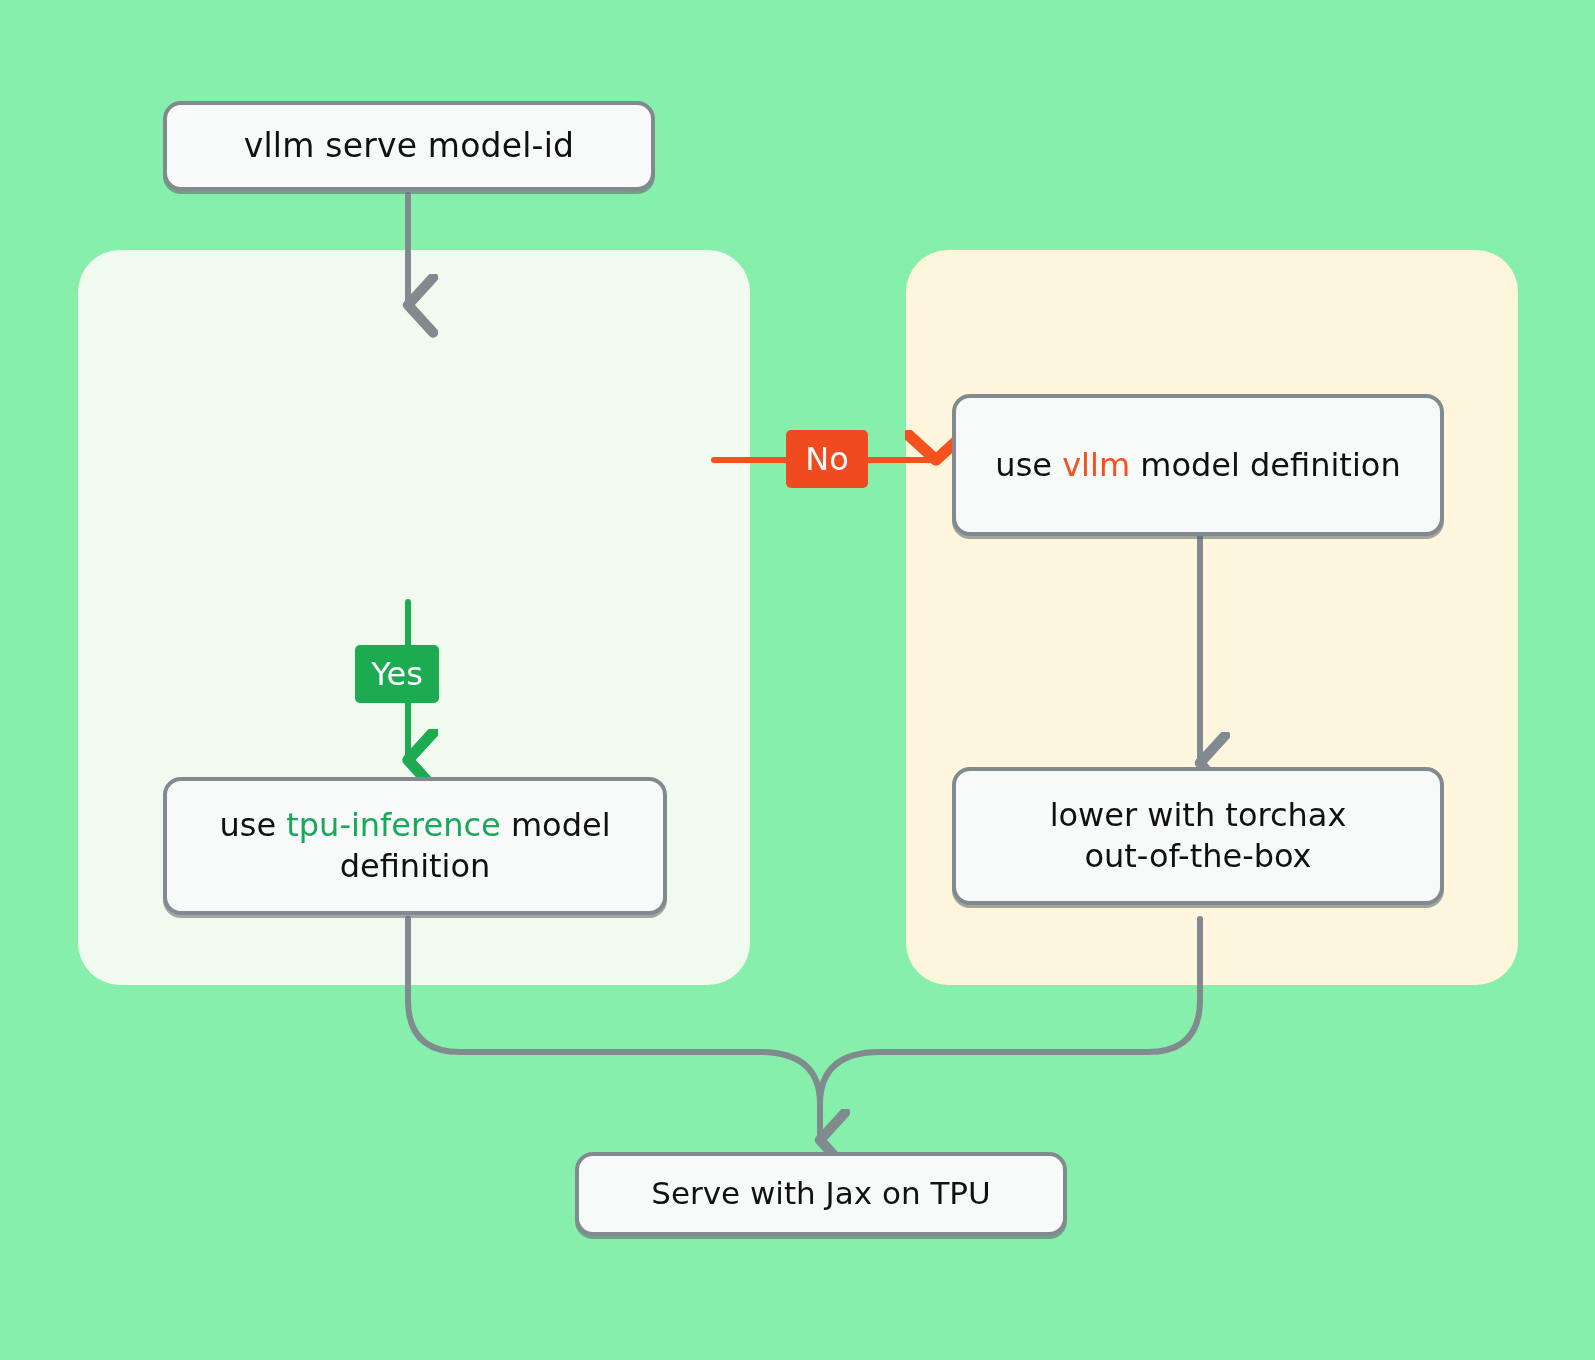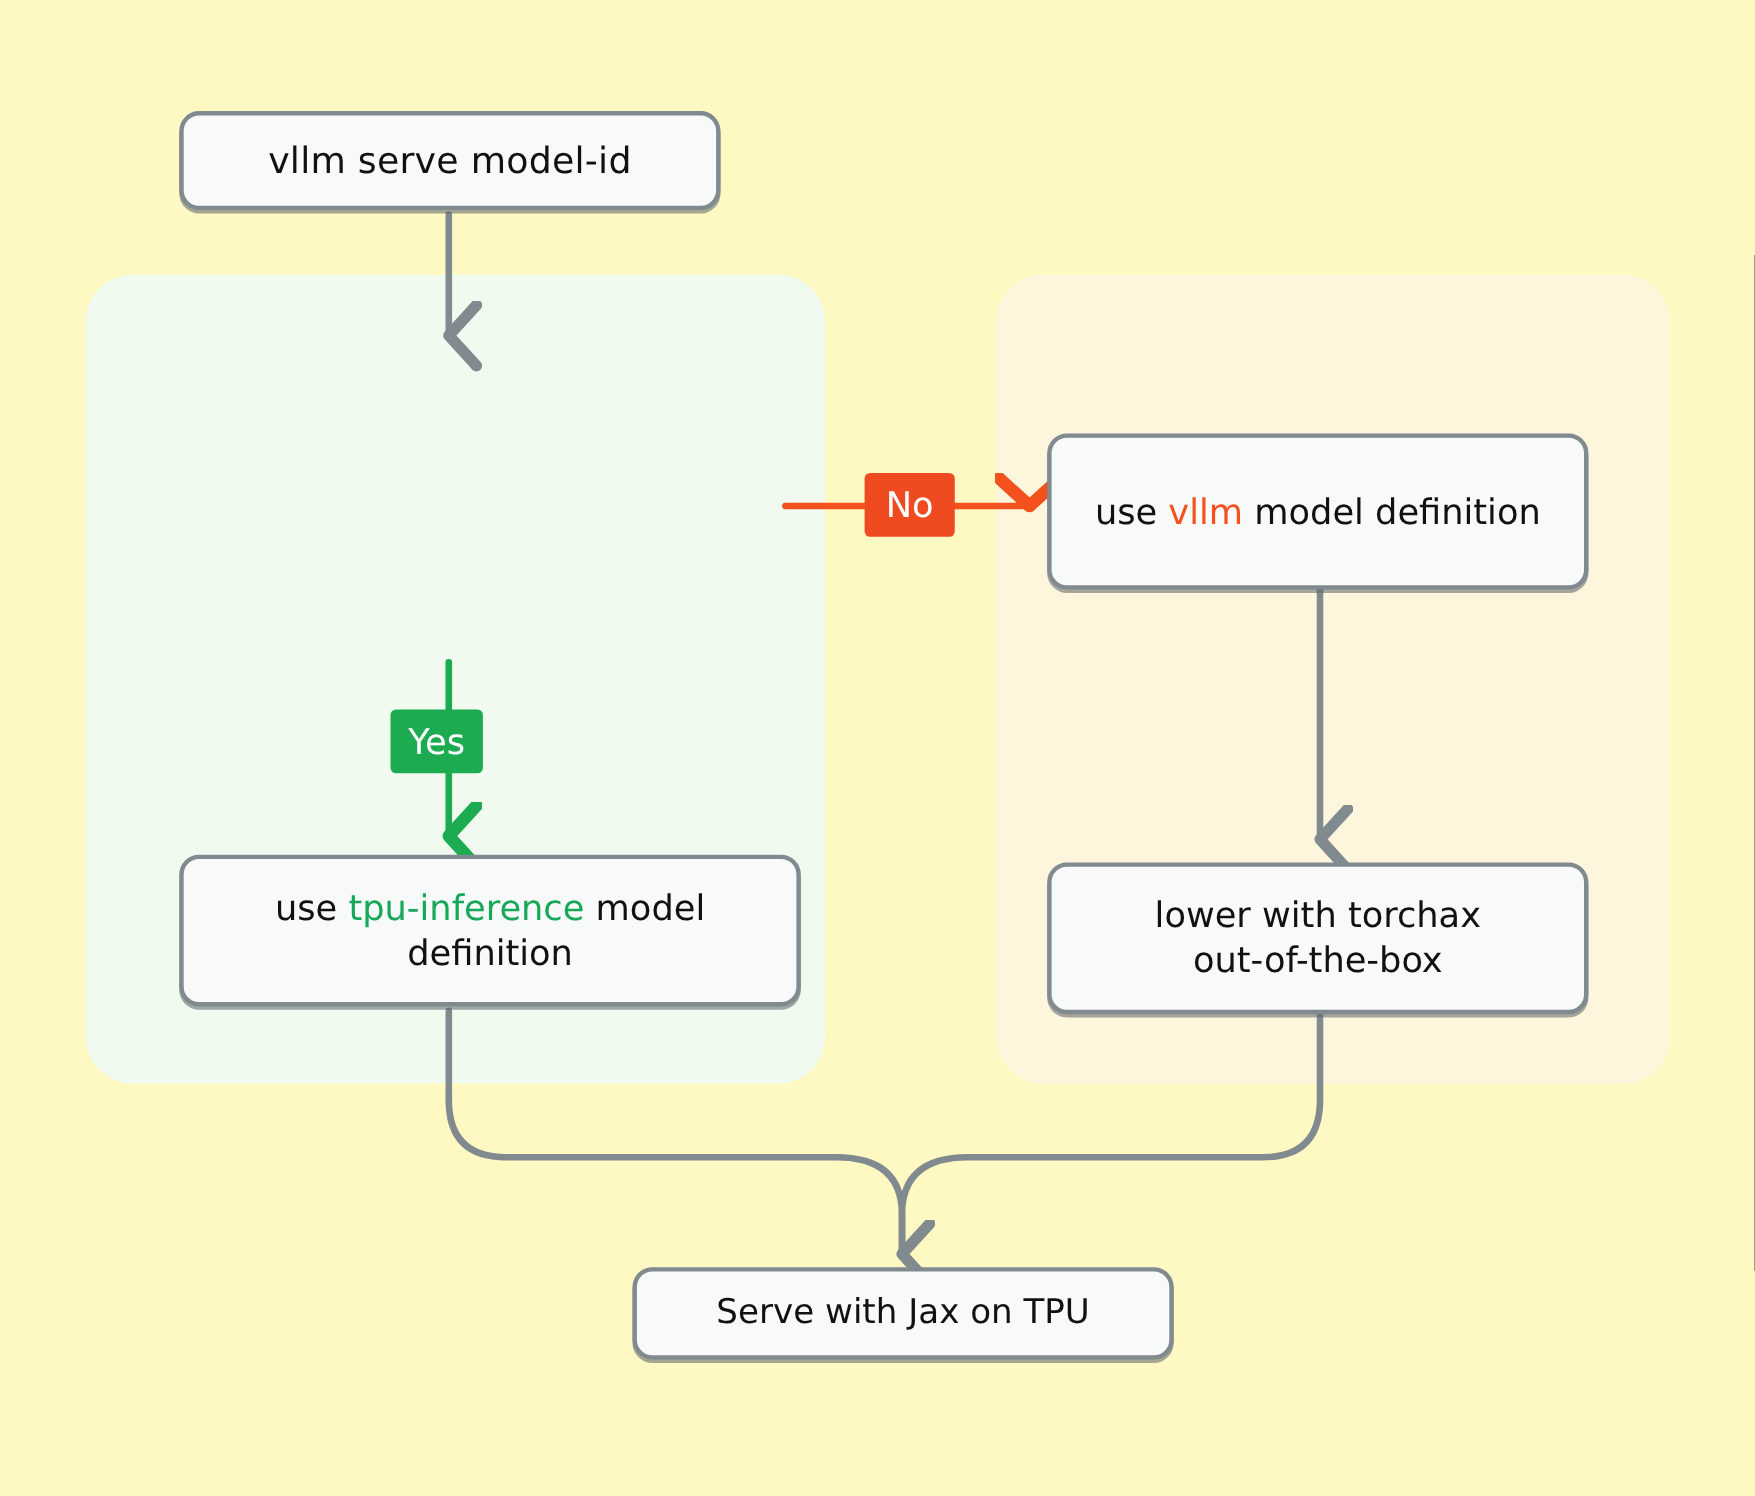--- a/index.html
+++ b/index.html
@@ -11,21 +11,21 @@
   body {
     width: 1595px;
     height: 1360px;
     overflow: hidden;
     font-family: "DejaVu Sans", "Liberation Sans", sans-serif;
   }
   #stage {
     position: relative;
     width: 1595px;
     height: 1360px;
-    background: #fef9c3;
+    background: #86efac;
   }
   #edges {
     position: absolute;
     left: 0;
     top: 0;
     width: 1595px;
     height: 1360px;
     pointer-events: none;
   }
 
@@ -69,38 +69,38 @@
     left: 163px;
     top: 101px;
     width: 492px;
     height: 90px;
     font-size: 33px;
     letter-spacing: 0.2px;
   }
   .node-left-result {
     left: 163px;
     top: 777px;
-    width: 565px;
+    width: 504px;
     height: 138px;
     font-size: 32px;
     padding: 0 22px;
     justify-content: flex-end;
   }
   .node-right-top {
     left: 952px;
     top: 382px;
     width: 492px;
     height: 142px;
     font-size: 32px;
     padding: 0 16px;
     margin-top: 12px;
   }
   .node-right-bottom {
     left: 952px;
-    top: 784px;
+    top: 767px;
     width: 492px;
     height: 138px;
     font-size: 32px;
     padding: 0 16px;
     align-items: center;
   }
   .node-end {
     left: 575px;
     top: 1152px;
     width: 492px;

